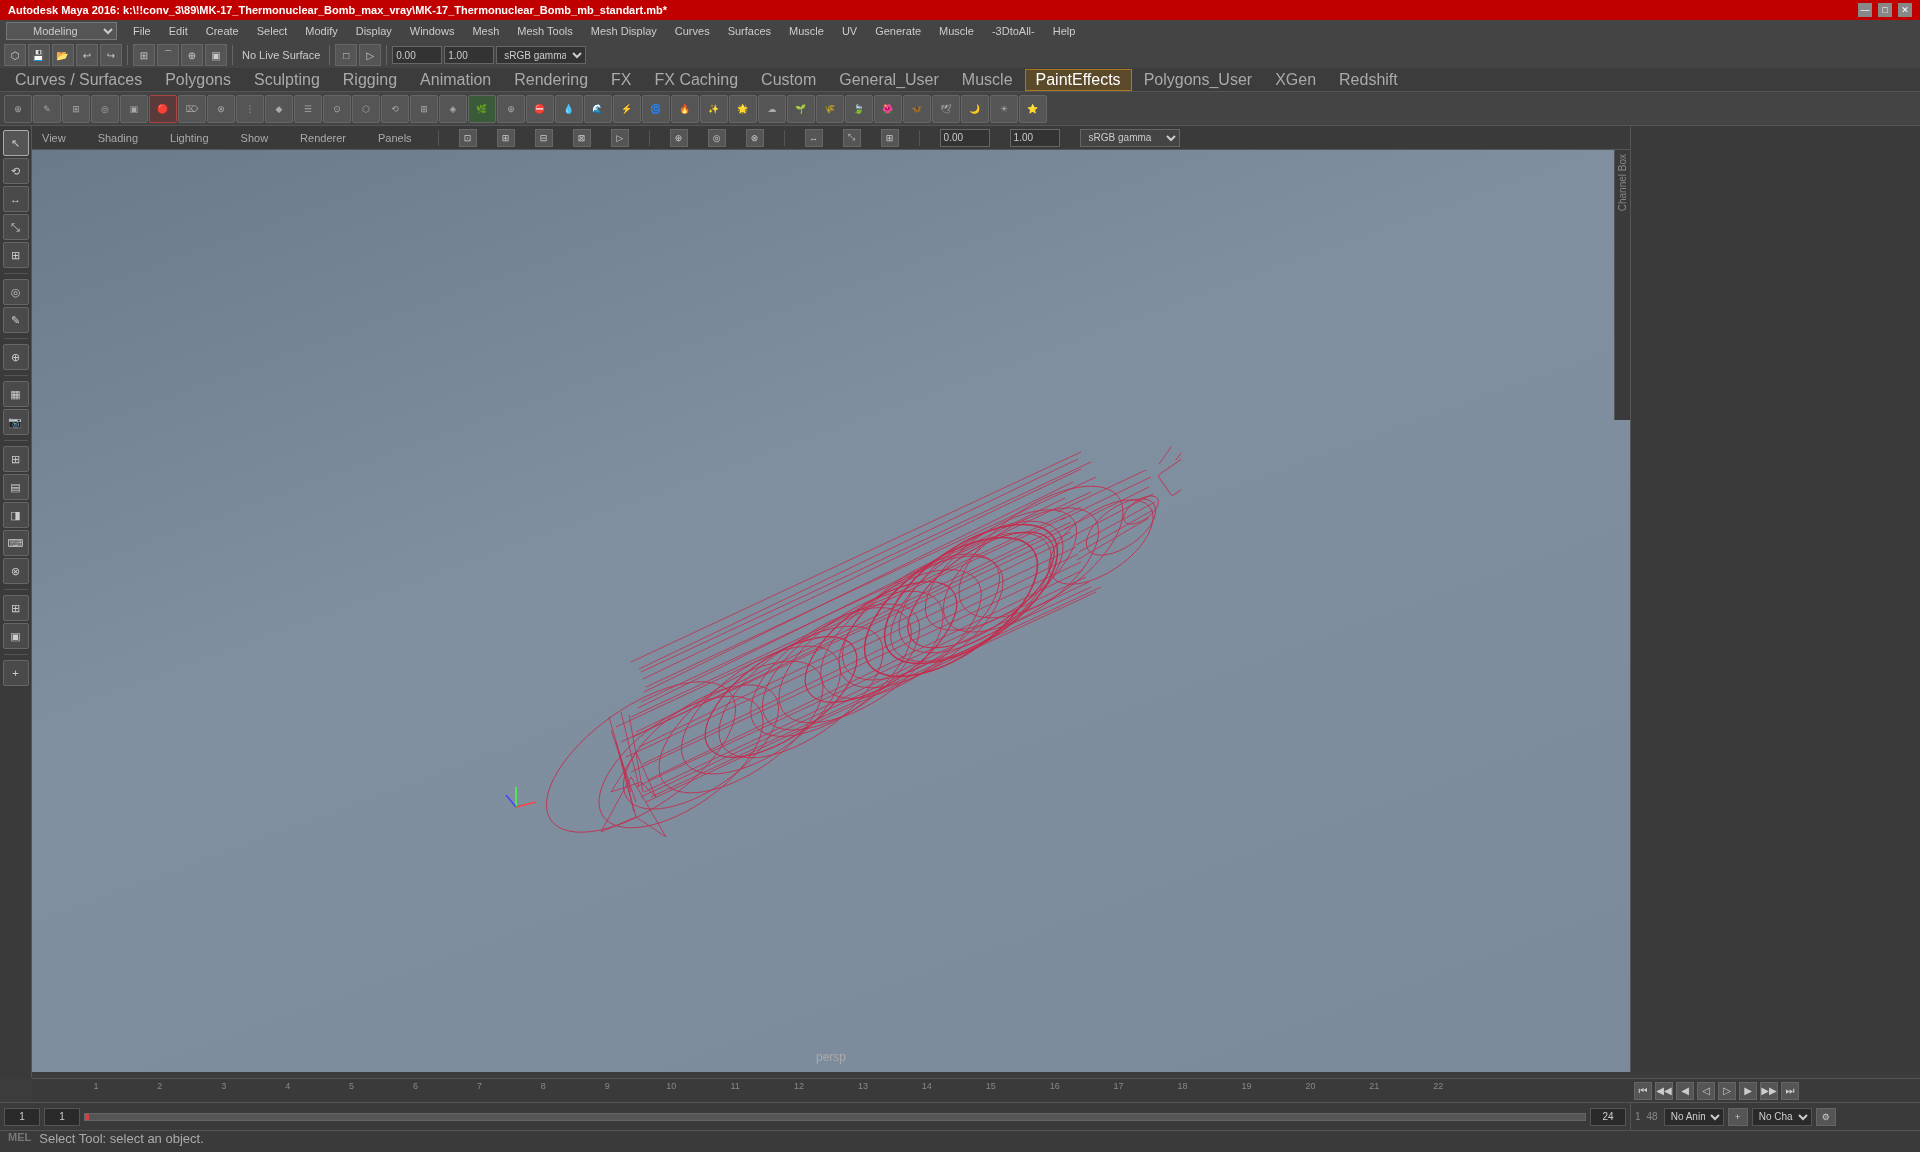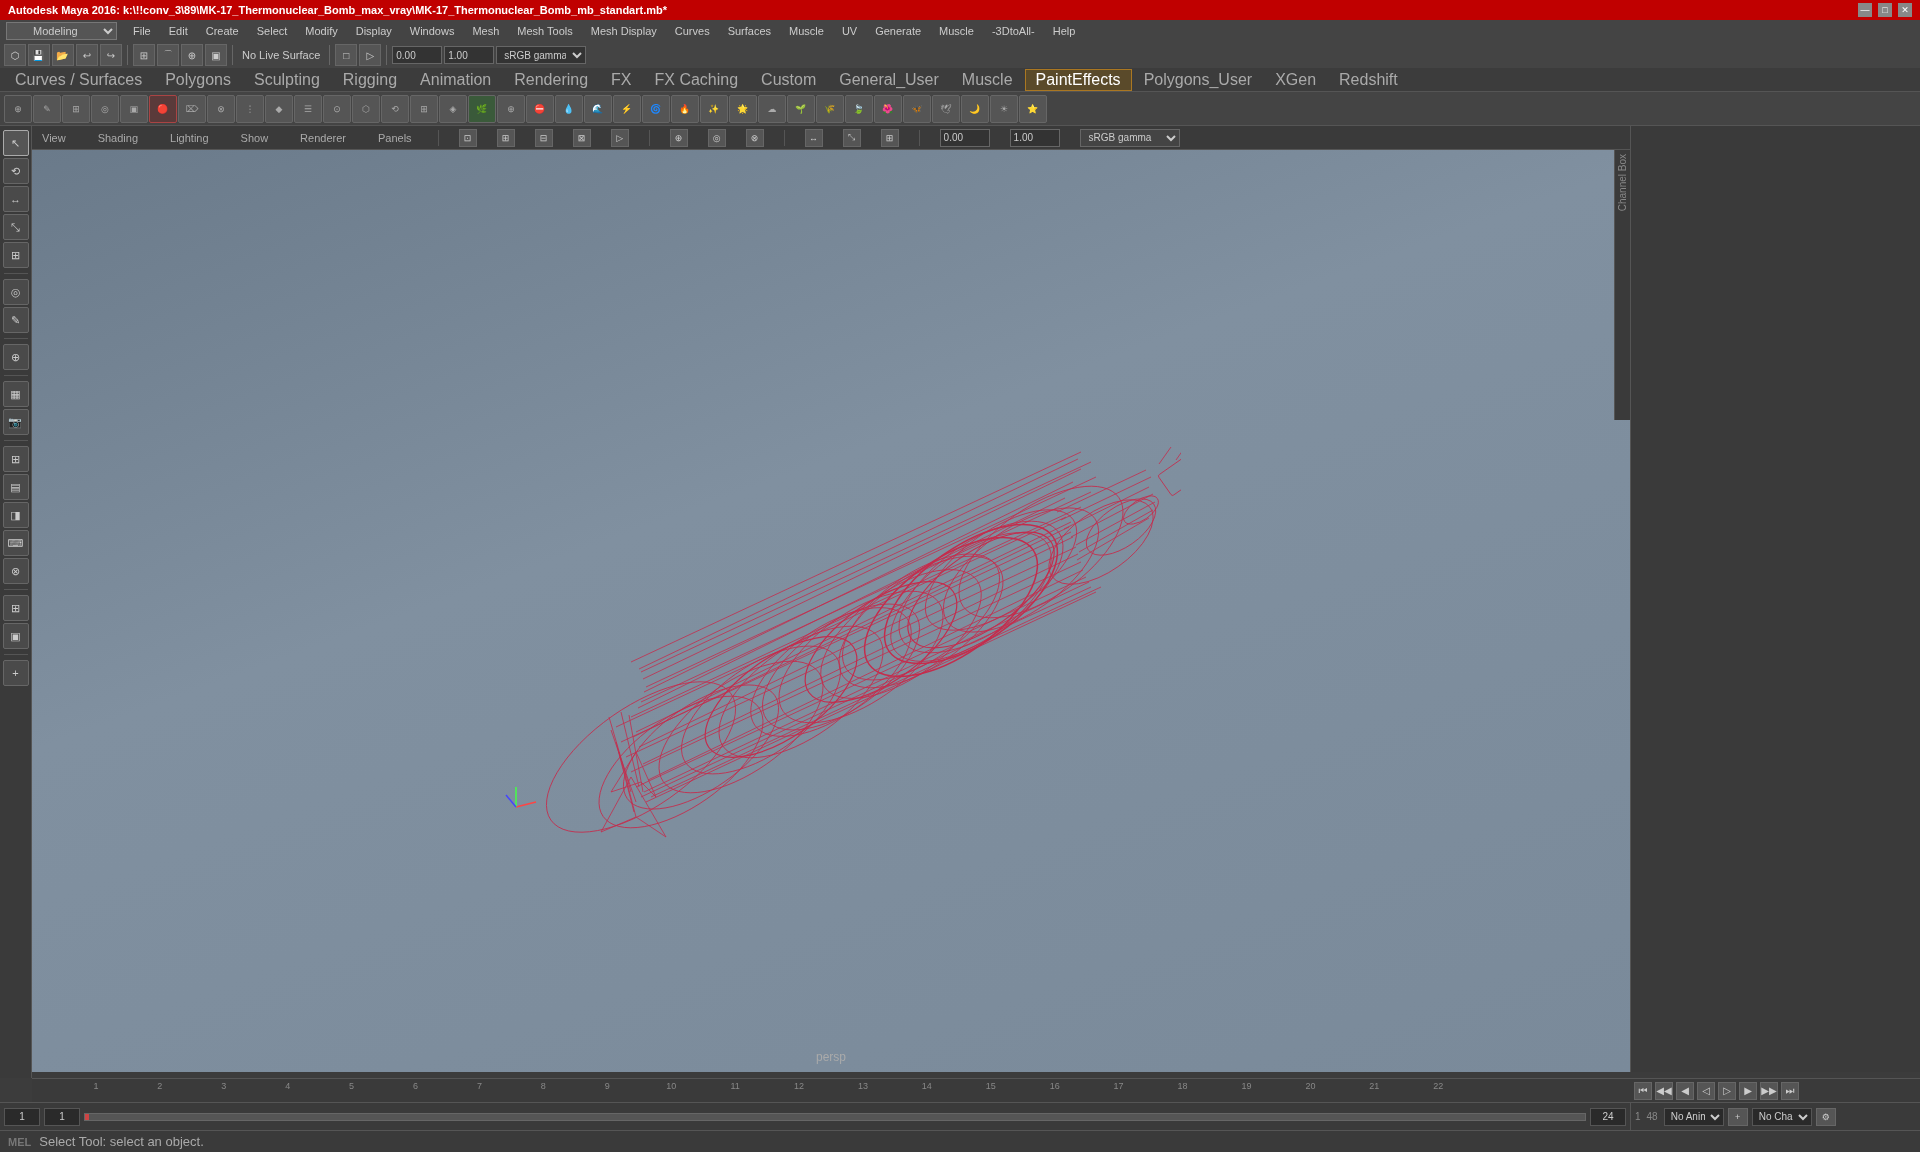--- a/index.html
+++ b/index.html
@@ -523,21 +523,21 @@
     
     #status-bar {
       position: absolute;
       bottom: 0;
       left: 0;
       width: 100%;
       height: 22px;
       background: #3a3a3a;
       border-top: 1px solid #555;
       display: flex;
-      align-items: center;
+      align-items: flex-start;
       padding: 0 8px;
       gap: 8px;
     }
     .status-text {
       color: #aaa;
       font-size: 13px;
     }
     .status-label {
       color: #777;
       font-size: 11px;

